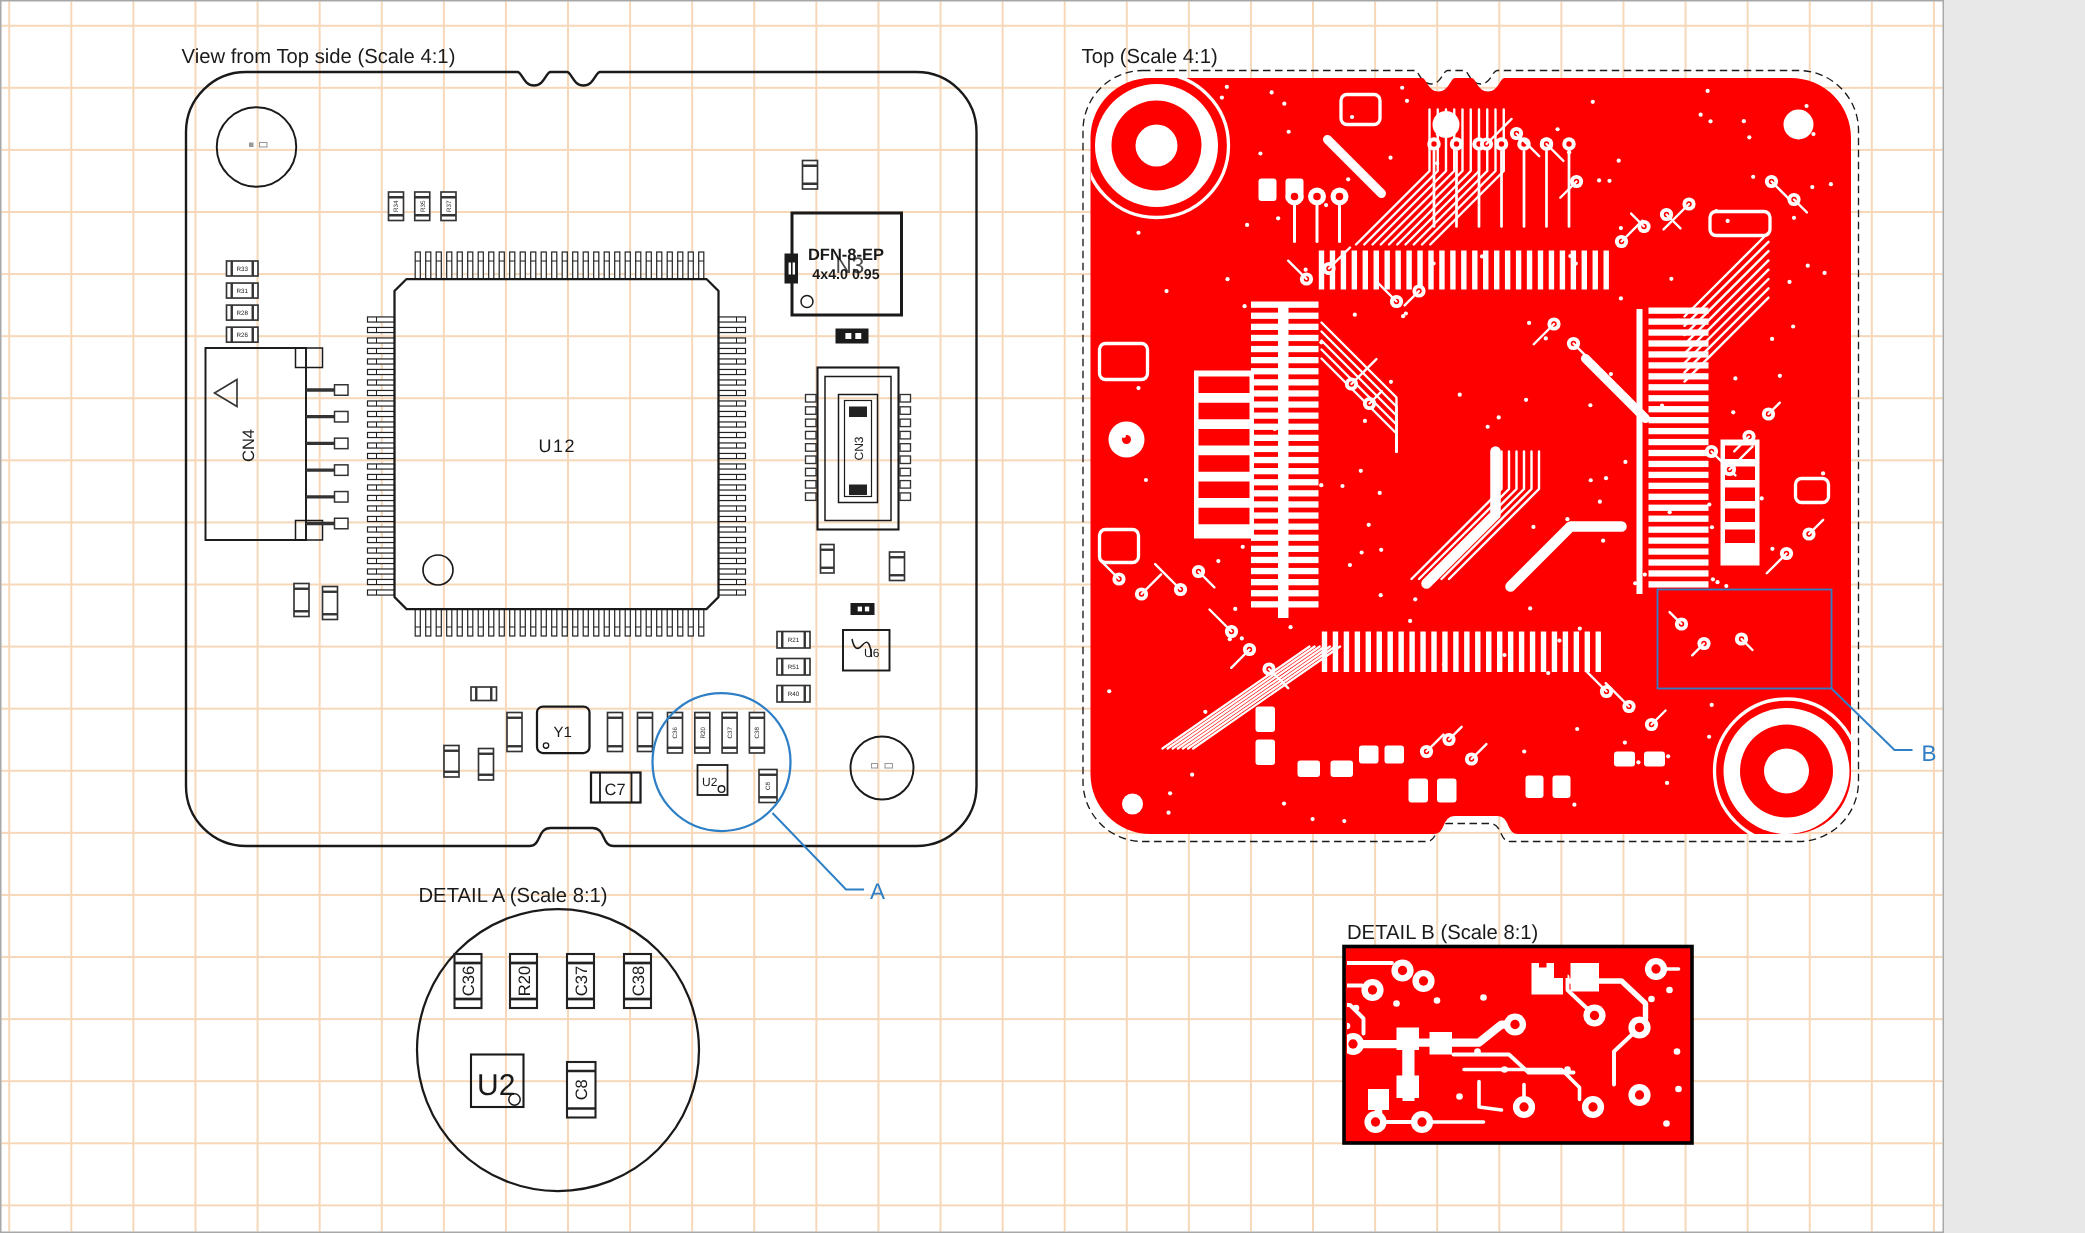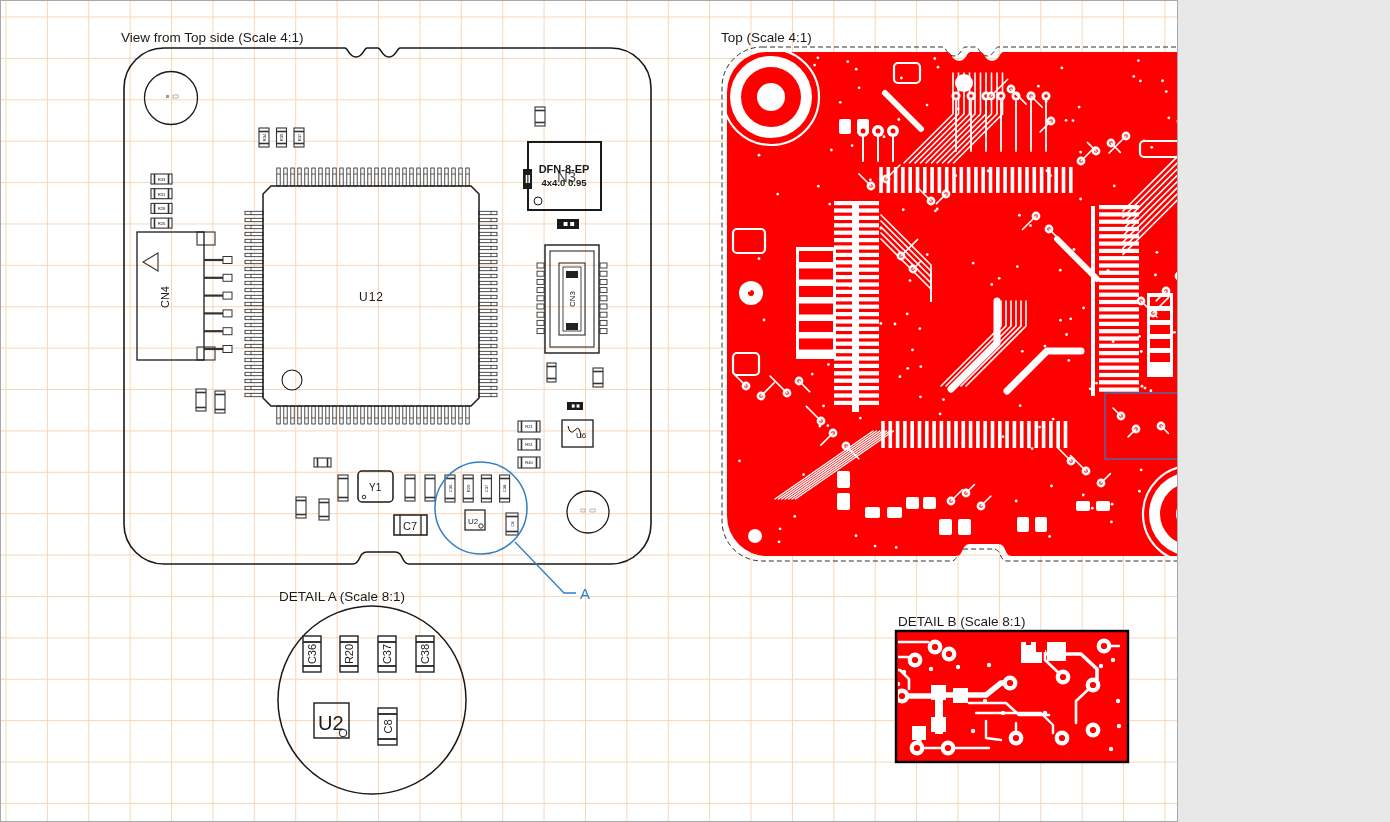--- a/index.html
+++ b/index.html
@@ -1,17 +1,17 @@
 <!DOCTYPE html>
 <html><head>
 <meta charset="utf-8">
 <style>
   html,body{margin:0;padding:0;background:#e8e8e8;}
   #canvas{
-    position:relative;width:1178px;height:822px;overflow:hidden;
+    position:relative;width:1296px;height:822px;overflow:hidden;
     background-color:#ffffff;
     background-image:
       linear-gradient(to right,#f6d7b8 1px,transparent 1px),
       linear-gradient(to bottom,#f6d7b8 1px,transparent 1px);
     background-size:41.4px 41.4px;
     background-position:4.5px 15.5px;
     border:1px solid #a8a8a8;box-sizing:border-box;
     font-family:"Liberation Sans",sans-serif;
   }
   svg{position:absolute;left:0;top:0;}

